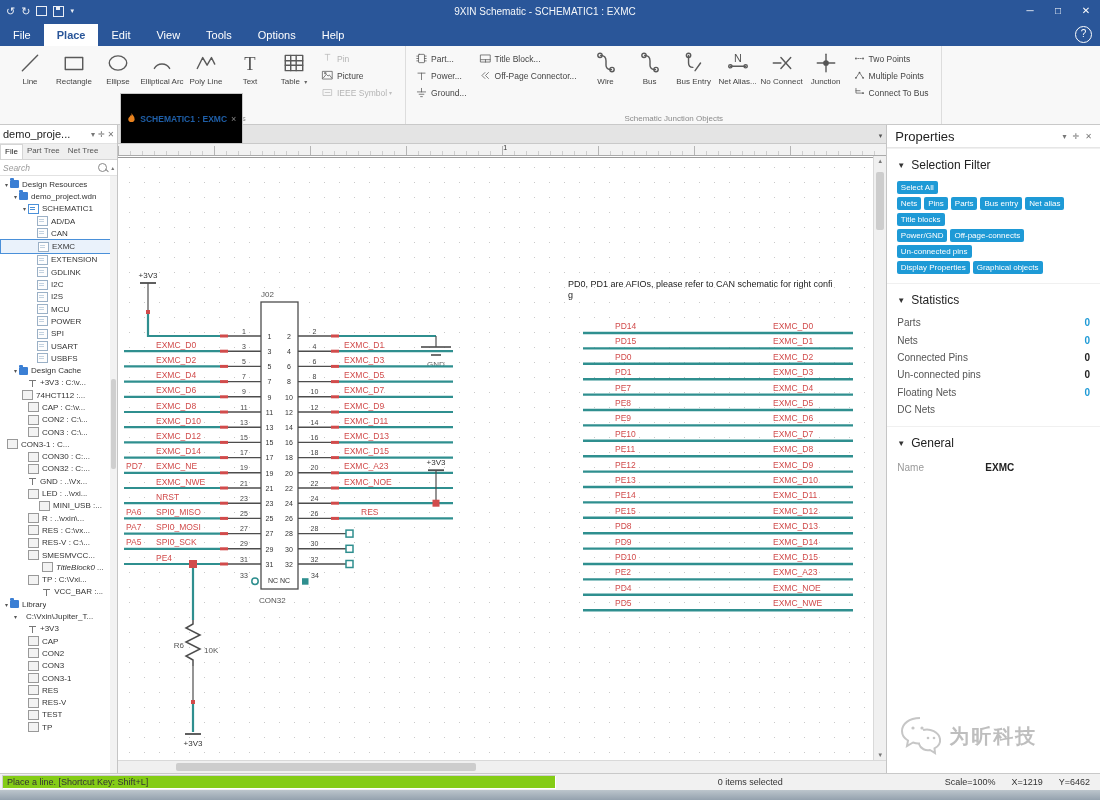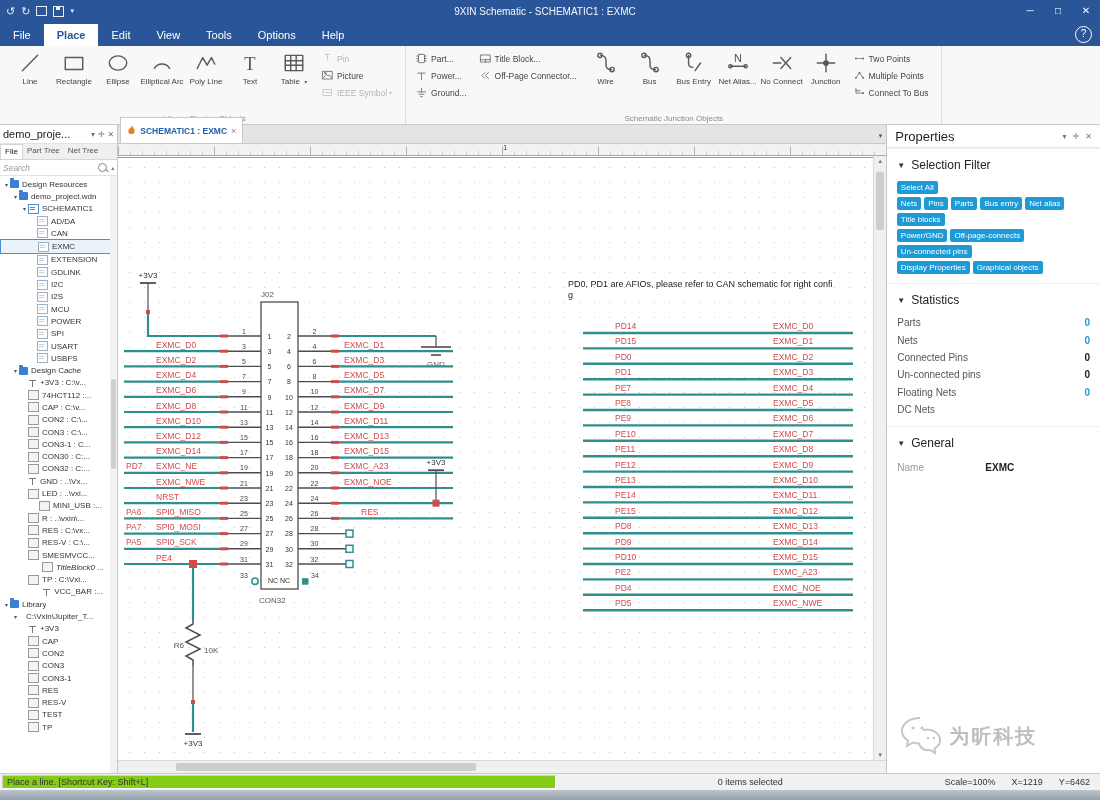--- a/index.html
+++ b/index.html
@@ -64,22 +64,22 @@
   .ico-power{position:relative;}
   .ico-power::before{content:"";position:absolute;left:1px;top:1px;width:7px;height:1px;background:#777;}
   .ico-power::after{content:"";position:absolute;left:4px;top:1px;width:1px;height:7px;background:#777;}
   .ico-none{width:4px;}
   .tlabel{overflow:hidden;text-overflow:ellipsis;}
   .lp-scroll{position:absolute;right:0;top:0;bottom:0;width:7px;background:#f2f2f2;}
   .lp-scroll .thumb{position:absolute;top:34%;left:1px;width:5px;height:90px;background:#cfcfcf;border-radius:2px;}
   
   .center{width:768px;display:flex;flex-direction:column;background:#e9e9e9;}
   .doctabs{height:18px;background:#e4e4e4;border-bottom:1px solid #c9c9c9;display:flex;align-items:flex-end;position:relative;}
-  .dtab{height:17px;background:#ffffff;border:1px solid #c9c9c9;border-bottom:none;display:flex;align-items:center;
-        padding:4px 6px;margin-left:2px;cursor:pointer;}
+  .dtab{height:17px;background:#000000;border:1px solid #c9c9c9;border-bottom:none;display:flex;align-items:center;
+        padding:16px 6px;margin-left:2px;cursor:pointer;}
   .dtab .dlbl{font-size:8.5px;font-weight:bold;color:#1f5fa8;margin:0 4px;}
   .dtab .dclose{font-size:9px;color:#888;cursor:pointer;}
   .dtabs-right{position:absolute;right:4px;bottom:3px;font-size:7px;color:#555;cursor:pointer;}
   .ruler{height:11px;background:#f2f2f2;border-bottom:1px solid #aaa;position:relative;
     background-image:
       repeating-linear-gradient(90deg,#b5b5b5 0 1px,transparent 1px 96px),
       repeating-linear-gradient(90deg,#cfcfcf 0 1px,transparent 1px 12px);
     background-size:100% 9px,100% 4px;background-position:bottom left;background-repeat:no-repeat;}
   .ruler-mark{position:absolute;left:385px;top:0px;font-size:7px;color:#333;}
   .canvas-wrap{flex:1;display:flex;}
@@ -461,41 +461,41 @@
           <div class="trow" style="padding-left: 12px;">
             <span class="tarrow">▾</span>
             <span class="ico ico-folder"></span>
             <span class="tlabel">Design Cache</span>
           </div>
           <div class="trow" style="padding-left: 21px;">
             <span class="tarrow"></span>
             <span class="ico ico-power"></span>
             <span class="tlabel">+3V3 : C:\v...</span>
           </div>
-          <div class="trow" style="padding-left: 21px;">
+          <div class="trow" style="padding-left: 15px;">
             <span class="tarrow"></span>
             <span class="ico ico-part"></span>
             <span class="tlabel">74HCT112 :...</span>
           </div>
           <div class="trow" style="padding-left: 21px;">
             <span class="tarrow"></span>
             <span class="ico ico-part"></span>
             <span class="tlabel">CAP : C:\v...</span>
           </div>
           <div class="trow" style="padding-left: 21px;">
             <span class="tarrow"></span>
             <span class="ico ico-part"></span>
             <span class="tlabel">CON2 : C:\...</span>
           </div>
           <div class="trow" style="padding-left: 21px;">
             <span class="tarrow"></span>
             <span class="ico ico-part"></span>
             <span class="tlabel">CON3 : C:\...</span>
           </div>
-          <div class="trow" style="padding-left: 21px;">
+          <div class="trow" style="">
             <span class="tarrow"></span>
             <span class="ico ico-part"></span>
             <span class="tlabel">CON3-1 : C...</span>
           </div>
           <div class="trow" style="padding-left: 21px;">
             <span class="tarrow"></span>
             <span class="ico ico-part"></span>
             <span class="tlabel">CON30 : C:...</span>
           </div>
           <div class="trow" style="padding-left: 21px;">

